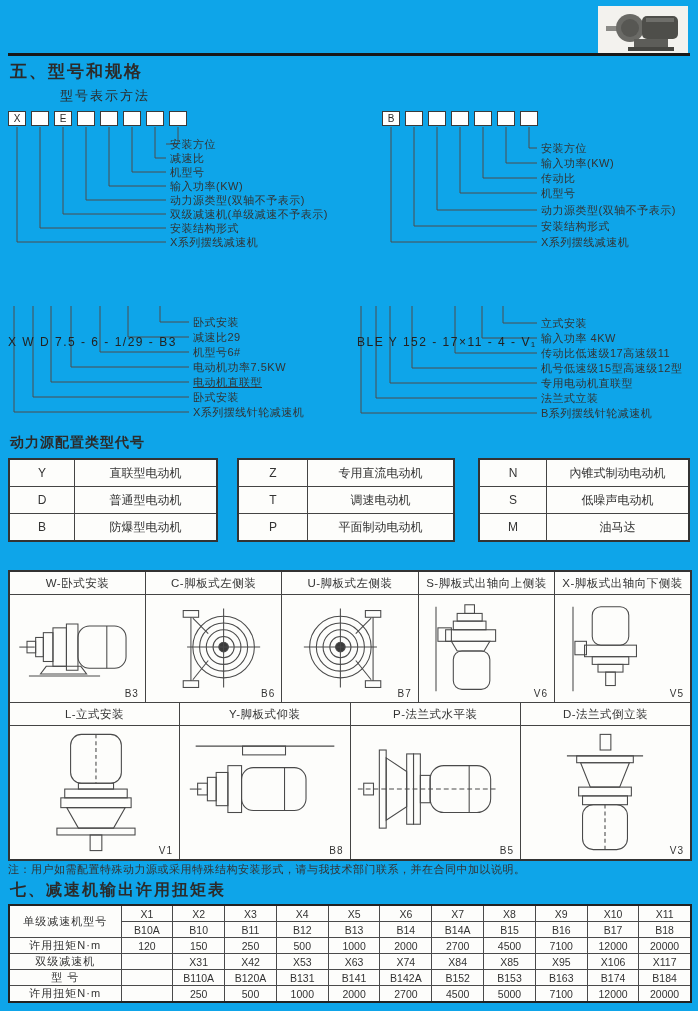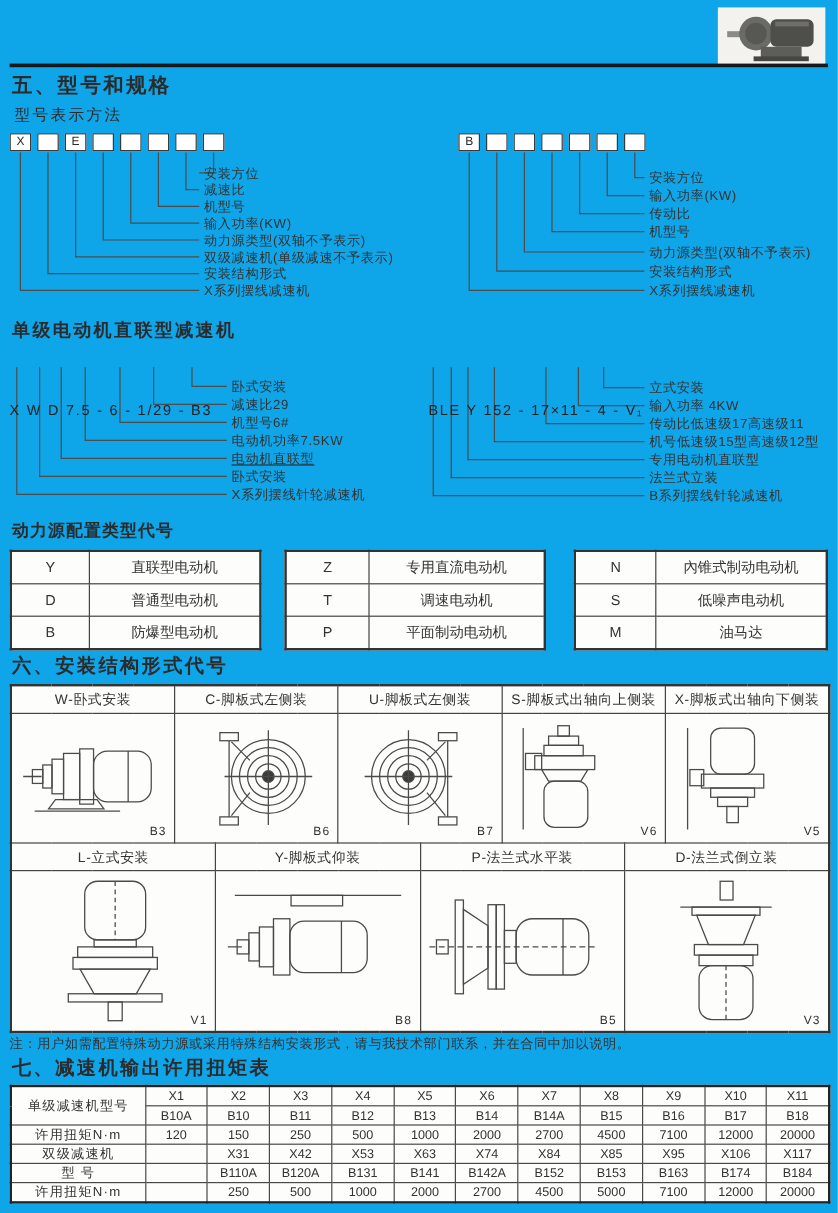--- a/index.html
+++ b/index.html
@@ -5,21 +5,21 @@
   html,body{margin:0;padding:0;}
   body{width:698px;height:1011px;background:#eceae6;font-family:"Liberation Sans","DejaVu Sans",sans-serif;}
   .page{position:relative;width:698px;height:1011px;background:#0ea5e9;color:#2b2b2b;overflow:hidden;}
   .abs{position:absolute;}
   .lines{position:absolute;left:0;top:0;pointer-events:none;}
   .lines path{stroke:#4d4d4d;stroke-width:1;fill:none;}
   .rule{position:absolute;left:8px;top:53px;width:682px;height:3px;background:#181818;}
   .h1{font-size:17px;font-weight:bold;letter-spacing:2px;}
   .h2{font-size:15px;font-weight:bold;letter-spacing:2px;}
   .h3{font-size:14px;font-weight:bold;letter-spacing:1px;}
-  .sub{font-size:13px;letter-spacing:2px;}
+  .sub{font-size:13px;letter-spacing:2px;margin-left:48px;}
   .boxrow{display:flex;gap:5px;}
   .mbox{width:16px;height:13px;border:1px solid #3a3a3a;font-size:10px;display:flex;align-items:center;justify-content:center;background:#fff;}
   .dlabel,.elabel{font-size:11px;white-space:nowrap;color:#333;letter-spacing:0.5px;}
   .code-line{font-size:12px;letter-spacing:1.5px;white-space:nowrap;color:#222;margin-top:44px;}
   table{border-collapse:collapse;background:#fdfdfb;}
   .ps{border:2px solid #333;}
   .ps td{border:1px solid #444;text-align:center;font-size:12px;height:24px;color:#333;}
   .inst{border:2px solid #333;table-layout:fixed;width:682px;}
   .inst td{border:1px solid #444;padding:0;}
   .inst .ih{text-align:center;font-size:11.5px;height:22px;color:#333;letter-spacing:0.5px;}
@@ -114,21 +114,20 @@
     <span class="mbox"></span>
   </div>
   <div class="abs dlabel" style="left:541px;top:141px;">安装方位</div>
   <div class="abs dlabel" style="left:541px;top:156px;">输入功率(KW)</div>
   <div class="abs dlabel" style="left:541px;top:171px;">传动比</div>
   <div class="abs dlabel" style="left:541px;top:186px;">机型号</div>
   <div class="abs dlabel" style="left:541px;top:203px;">动力源类型(双轴不予表示)</div>
   <div class="abs dlabel" style="left:541px;top:219px;">安装结构形式</div>
   <div class="abs dlabel" style="left:541px;top:235px;">X系列摆线减速机</div>
 
-  <div class="abs h2" style="left:10px;top:266px;">单级电动机直联型减速机</div>
 
   <div class="abs code-line" style="left:8px;top:291px;">X W D 7.5 - 6 - 1/29 - B3</div>
   <div class="abs elabel" style="left:193px;top:315px;">卧式安装</div>
   <div class="abs elabel" style="left:193px;top:330px;">减速比29</div>
   <div class="abs elabel" style="left:193px;top:345px;">机型号6#</div>
   <div class="abs elabel" style="left:193px;top:360px;">电动机功率7.5KW</div>
   <div class="abs elabel" style="left:193px;top:375px;text-decoration:underline;">电动机直联型</div>
   <div class="abs elabel" style="left:193px;top:390px;">卧式安装</div>
   <div class="abs elabel" style="left:193px;top:405px;">X系列摆线针轮减速机</div>
 
@@ -185,21 +184,20 @@
           <td>S</td>
           <td>低噪声电动机</td>
         </tr>
     <tr>
           <td>M</td>
           <td>油马达</td>
         </tr>
   </tbody>
     </table>
 
-  <div class="abs h1" style="left:10px;top:545px;font-size:16px;">六、安装结构形式代号</div>
 
   <table class="inst abs" style="left:8px;top:570px;">
     <colgroup>
         <col span="20" style="width:34.1px">
       </colgroup>
     <tbody>
         <tr>
       <td class="ih" colspan="4">W-卧式安装</td>
       <td class="ih" colspan="4">C-脚板式左侧装</td>
       <td class="ih" colspan="4">U-脚板式左侧装</td>

